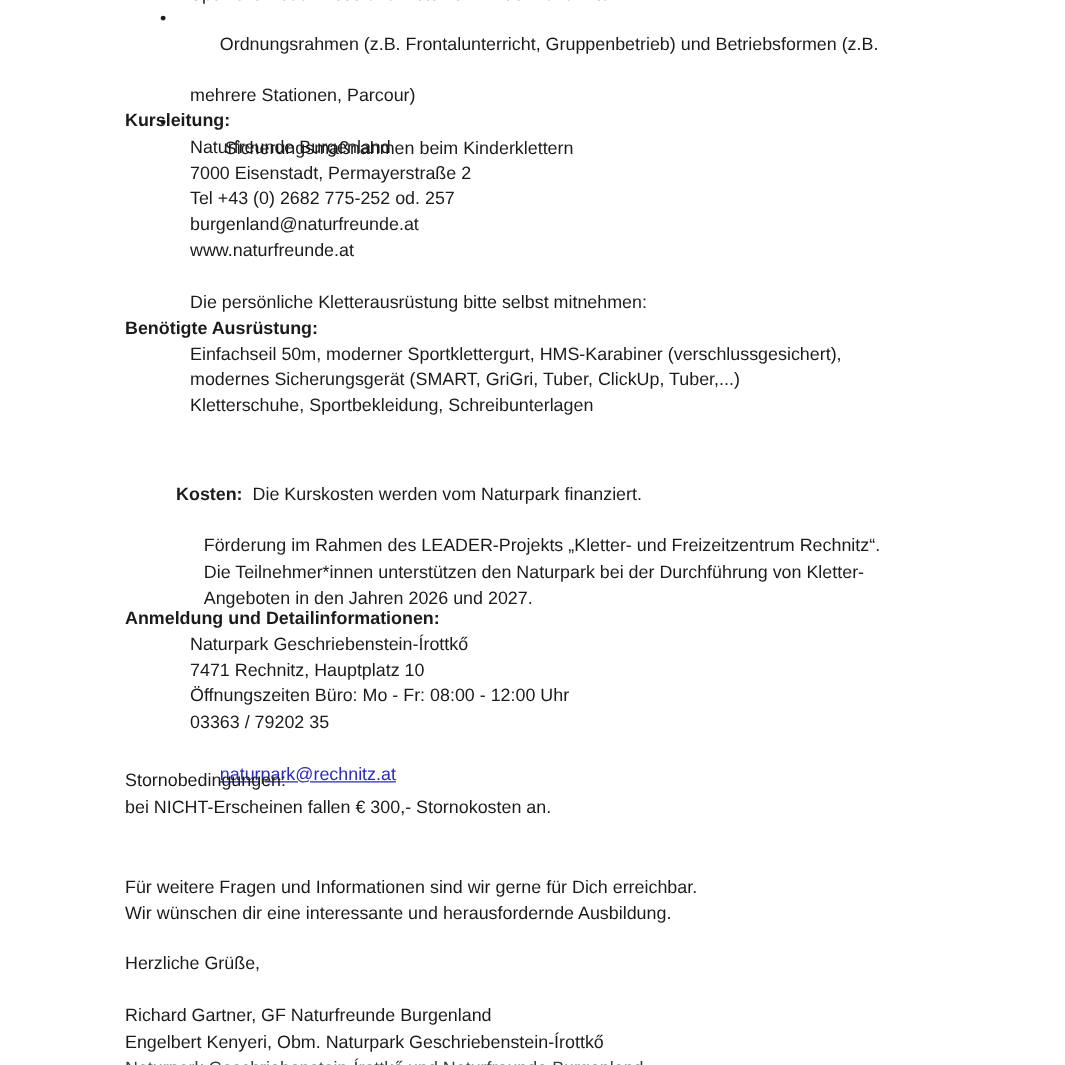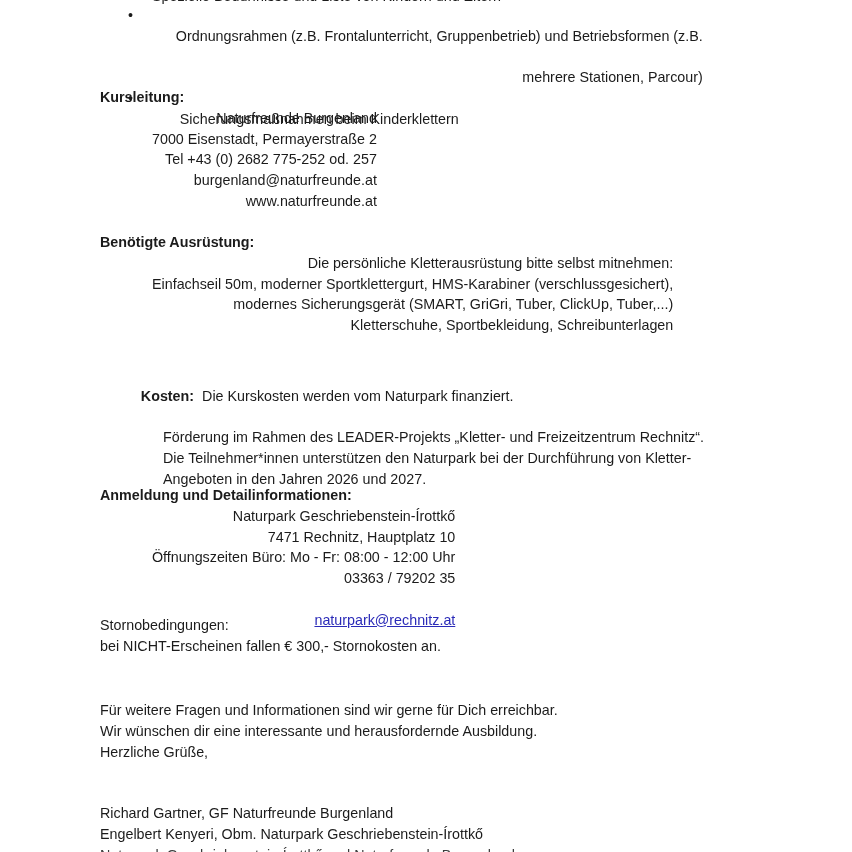--- a/index.html
+++ b/index.html
@@ -21,21 +21,21 @@
     left: 100px;
     top: 0;
     width: 720px;
     height: 852px;
   }
   .block { position: absolute; left: 0; }
   .line {
     line-height: 20.8px;
     white-space: pre;
   }
-  .indent { padding-left: 52px; text-align: right; }
+  .indent { padding-left: 52px; }
   .heading { font-weight: bold; }
   .bullet-row { position: relative; padding-left: 52px; }
   .bullet-glyph {
     position: absolute;
     left: 28px;
     top: 0;
   }
   .kosten-label { font-weight: bold; margin-right: 8px; padding-left: 17px; }
   .kosten-cont { padding-left: 63px; }
   a.email-link {
@@ -66,22 +66,22 @@
   <div class="block" style="top:87px">
     <div class="line heading">Kursleitung:</div>
     <div class="line indent">Naturfreunde Burgenland</div>
     <div class="line indent">7000 Eisenstadt, Permayerstraße 2</div>
     <div class="line indent">Tel +43 (0) 2682 775-252 od. 257</div>
     <div class="line indent">burgenland@naturfreunde.at</div>
     <div class="line indent">www.naturfreunde.at</div>
   </div>
 
   <div class="block" style="top:232px">
+    <div class="line indent">Die persönliche Kletterausrüstung bitte selbst mitnehmen:</div>
     <div class="line heading">Benötigte Ausrüstung:</div>
-    <div class="line indent">Die persönliche Kletterausrüstung bitte selbst mitnehmen:</div>
     <div class="line indent">Einfachseil 50m, moderner Sportklettergurt, HMS-Karabiner (verschlussgesichert),</div>
     <div class="line indent">modernes Sicherungsgerät (SMART, GriGri, Tuber, ClickUp, Tuber,...)</div>
     <div class="line indent">Kletterschuhe, Sportbekleidung, Schreibunterlagen</div>
   </div>
 
   <div class="block" style="top:365px">
     <div class="line">
       <span class="kosten-label">Kosten:</span><span>Die Kurskosten werden vom Naturpark finanziert.</span>
     </div>
     <div class="line kosten-cont">Förderung im Rahmen des LEADER-Projekts „Kletter- und Freizeitzentrum Rechnitz“.</div>
@@ -103,21 +103,21 @@
   <div class="block" style="top:615px">
     <div class="line">Stornobedingungen:</div>
     <div class="line">bei NICHT-Erscheinen fallen € 300,- Stornokosten an.</div>
   </div>
 
   <div class="block" style="top:700px">
     <div class="line">Für weitere Fragen und Informationen sind wir gerne für Dich erreichbar.</div>
     <div class="line">Wir wünschen dir eine interessante und herausfordernde Ausbildung.</div>
   </div>
 
-  <div class="block" style="top:742px">
+  <div class="block" style="top:761px">
     <div class="line">Herzliche Grüße,</div>
   </div>
 
   <div class="block" style="top:803px">
     <div class="line">Richard Gartner, GF Naturfreunde Burgenland</div>
     <div class="line">Engelbert Kenyeri, Obm. Naturpark Geschriebenstein-Írottkő</div>
   </div>
 
   <div class="line clip-bottom">Naturpark Geschriebenstein-Írottkő und Naturfreunde Burgenland</div>
 

